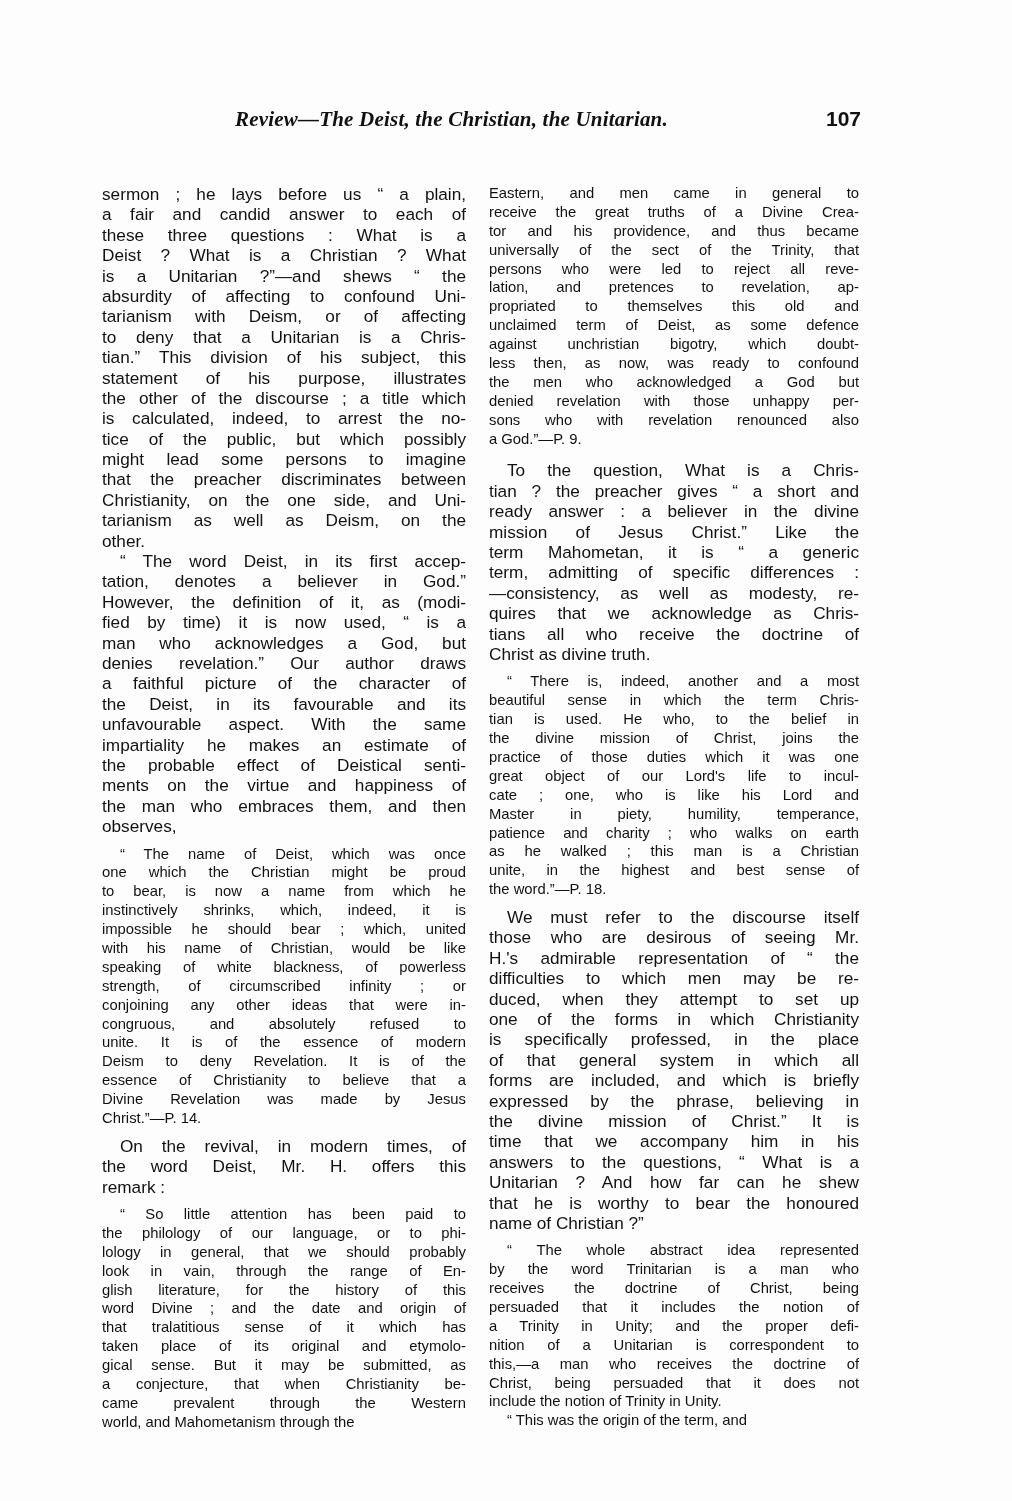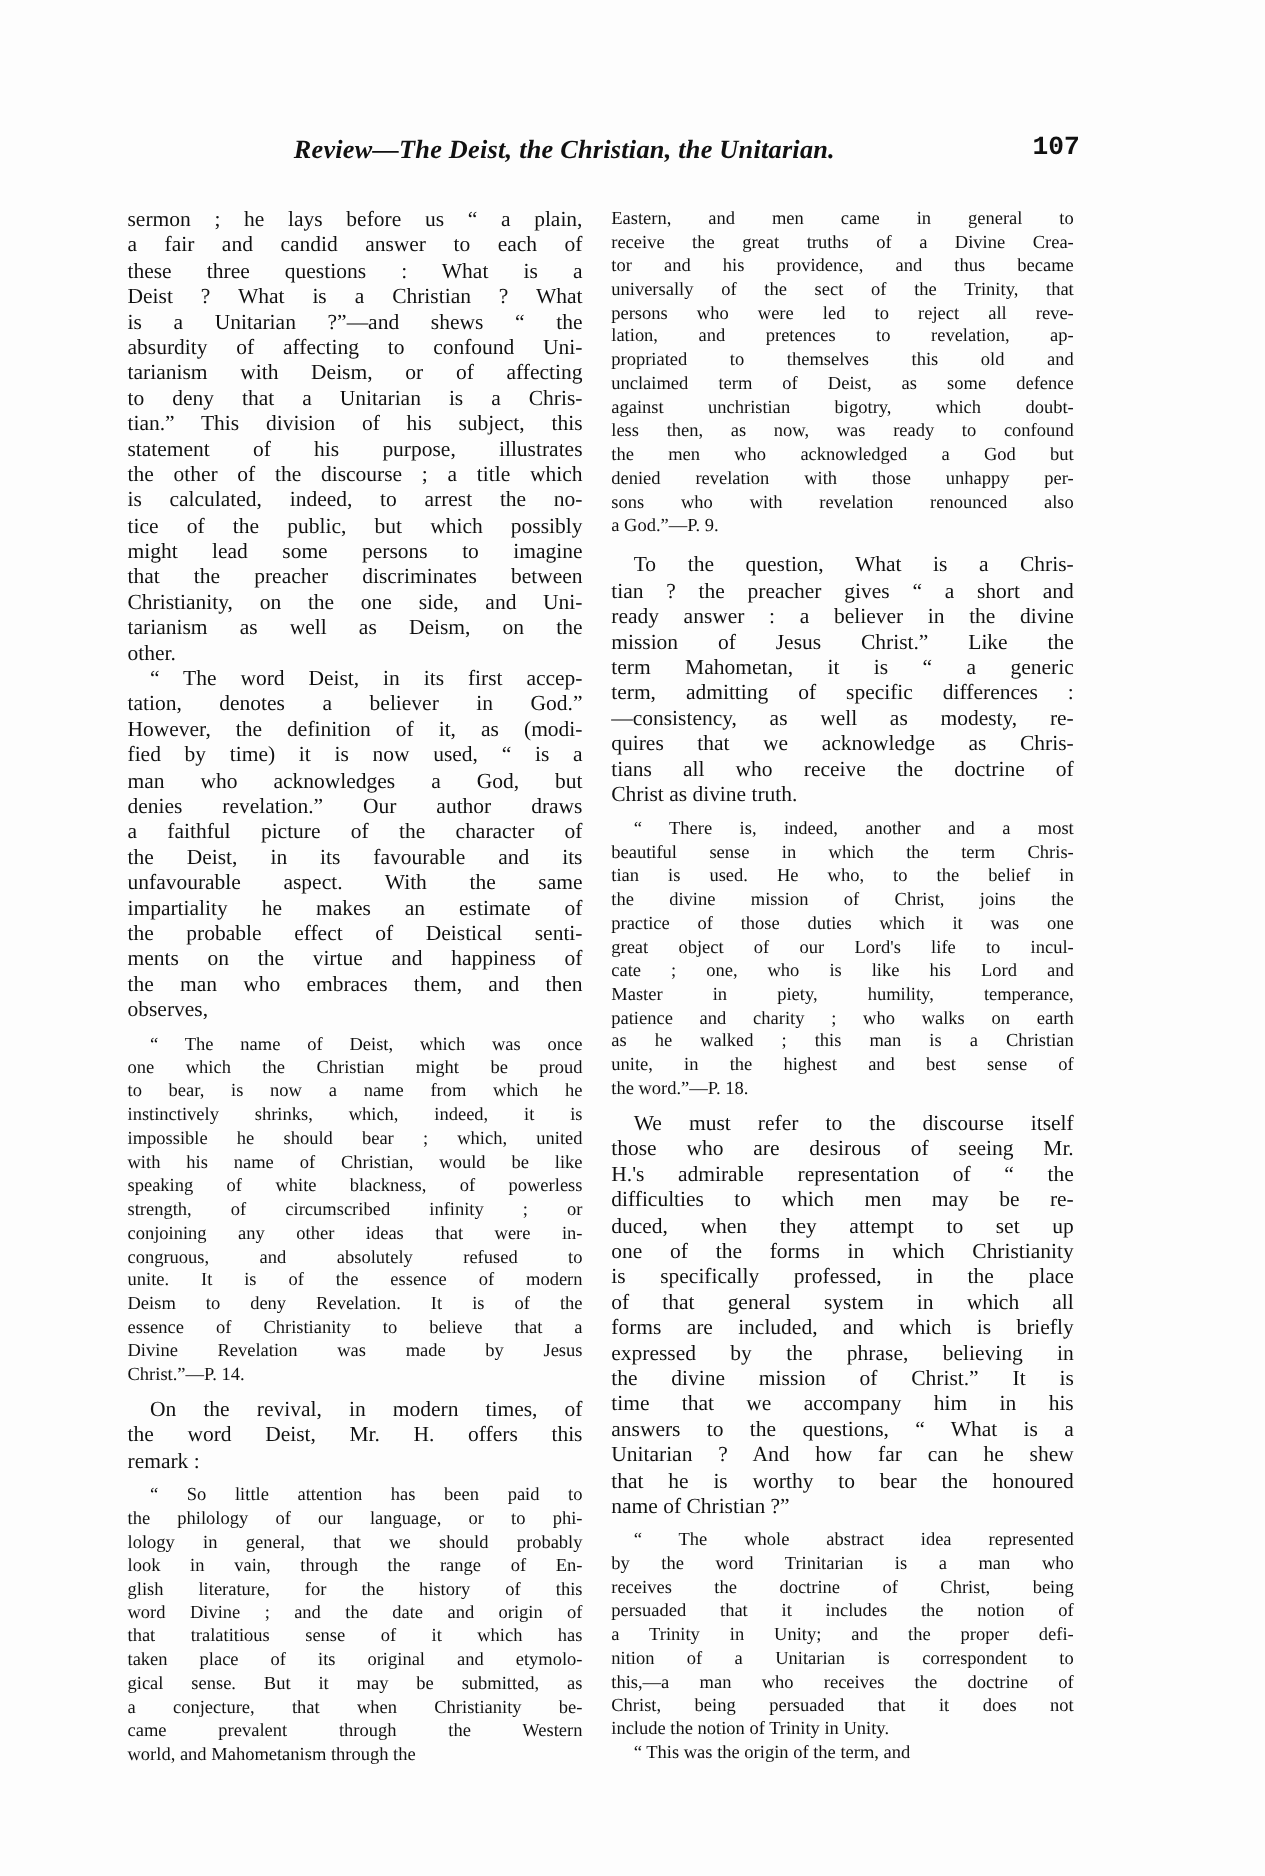--- a/index.html
+++ b/index.html
@@ -1,22 +1,22 @@
 <!DOCTYPE html>
 <html><head>
 <meta charset="utf-8">
 <style>
   html, body { margin: 0; padding: 0; background: #fdfdfd; }
   body { width: 1012px; height: 1501px; position: relative; overflow: hidden;
          font-family: "DejaVu Serif", "Liberation Serif", serif; color: #111; }
   .header { position: absolute; top: 87px; left: 0; width: 1012px; height: 30px; margin-top: 20px; }
   .running-title { position: absolute; left: 235px; top: 0; font-style: italic; font-weight: bold;
                    font-family: "Liberation Serif", "DejaVu Serif", serif; font-size: 21px; letter-spacing: 0.2px; }
-  .page-number { position: absolute; left: 826px; top: 0; font-family: Liberation Mono, monospace; font-size: 21px; font-weight: bold; }
-  .col { position: absolute; font-family: Liberation Serif, serif; }
+  .page-number { position: absolute; left: 826px; top: 0; font-family: Liberation Sans, sans-serif; font-size: 21px; font-weight: bold; }
+  .col { position: absolute; font-family: Liberation Sans, sans-serif; margin-top: 18px; }
   .col-left { left: 102px; top: 166px; width: 364px; }
   .col-right { left: 489px; top: 166px; width: 370px; }
   .line { display: block; white-space: nowrap; text-align: justify; text-align-last: justify; height: 20.4px; line-height: 20.4px; font-size: 17.2px; }
   .line.last { text-align-last: left; }
   .line.indent { padding-left: 18px; }
   .q .line { font-size: 14.8px; height: 18.9px; line-height: 18.9px; }
   .gap { height: 10px; }
 </style>
 </head>
 <body>

